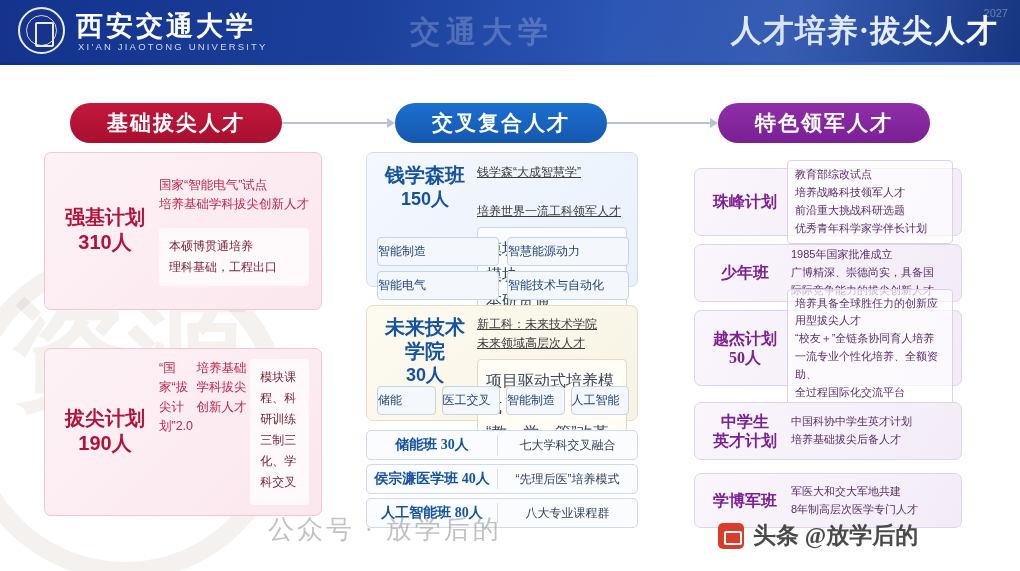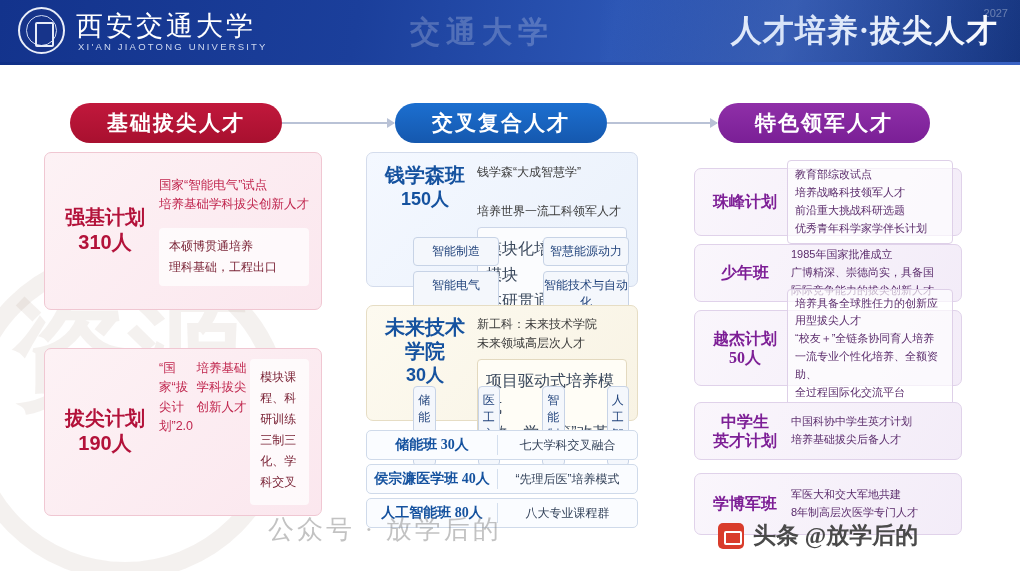--- a/index.html
+++ b/index.html
@@ -29,21 +29,21 @@
   .logo-seal:before {
     content: ""; position: absolute; left: 6px; top: 6px; right: 6px; bottom: 6px;
     border-radius: 50%; border: 1px solid #cfd9f2;
   }
   .logo-seal:after {
     content: ""; position: absolute; left: 15px; top: 13px; width: 15px; height: 21px;
     border: 2px solid #e7ecf8; border-radius: 2px;
   }
   .logo-cn {
     position: absolute; left: 76px; top: 8px;
-    color: #ffffff; font-size: 27px; letter-spacing: 3px; font-weight: normal;
+    color: #ffffff; font-size: 27px; letter-spacing: 3px; font-weight: bold;
     font-family: "Liberation Serif", serif;
   }
   .logo-en {
     position: absolute; left: 78px; top: 41px;
     color: #cfd9f0; font-size: 9.5px; letter-spacing: 2.2px;
   }
   .header-watermark {
     position: absolute; left: 410px; top: 12px;
     font-family: "Liberation Serif", serif; font-size: 30px; font-weight: bold;
     color: rgba(255,255,255,.22); letter-spacing: 6px;
@@ -118,28 +118,28 @@
 
   
   .c2card {
     border-radius: 7px; border: 1px solid #d4dcec;
   }
   .c2card .name {
     color: #15529f; font-size: 20px; font-weight: bold; font-family: "Liberation Serif", serif;
     text-align: center; line-height: 1.2;
   }
   .c2card .cnt { color: #15529f; font-size: 18px; font-weight: bold; text-align: center; }
-  .c2card .desc { color: #3b3b3b; font-size: 12px; line-height: 1.6; }
+  .c2card .desc { color: #3b3b3b; font-size: 12px; line-height: 1.6; text-decoration: underline; }
   .note-box {
     border: 1px solid #ccd6e8; background: #fbfcfe; border-radius: 4px;
     color: #3c4a5e; font-size: 16px; line-height: 1.6; padding: 8px 8px;
   }
   .tag {
     border: 1px solid #c7d3e6; background: #f4f7fc; border-radius: 4px;
-    color: #22447c; font-size: 12px; text-align: center; padding: 5px 0; margin-left: 36px;
+    color: #22447c; font-size: 12px; padding: 5px 0;
   }
   .row-card {
     border: 1px solid #cfdaea; background: #fafcff; border-radius: 5px;
     height: 30px; display: flex; align-items: center;
   }
   .row-card .rc-name {
     width: 130px; text-align: center; color: #15529f; font-size: 14px; font-weight: bold;
     font-family: "Liberation Serif", serif;
   }
   .row-card .rc-div { width: 1px; height: 20px; background: #d4dfee; }
@@ -351,21 +351,21 @@
 
   <div class="c3card" style="position:absolute; left:694px; top:402px; height:58px;">
     <div class="c3name" style="white-space:pre-line;">中学生
 英才计划</div>
     <div class="c3desc">
       <div>中国科协中学生英才计划</div>
       <div>培养基础拔尖后备人才</div>
     </div>
   </div>
 
-  <div class="c3card" style="position:absolute; left:694px; top:473px; height:62px;">
+  <div class="c3card" style="position:absolute; left:694px; top:473px; height:55px;">
     <div class="c3name">学博军班</div>
     <div class="c3desc">
       <div>军医大和交大军地共建</div>
       <div>8年制高层次医学专门人才</div>
     </div>
   </div>
 
 </div>
 
 <div class="wm-text">公众号 · 放学后的</div>

